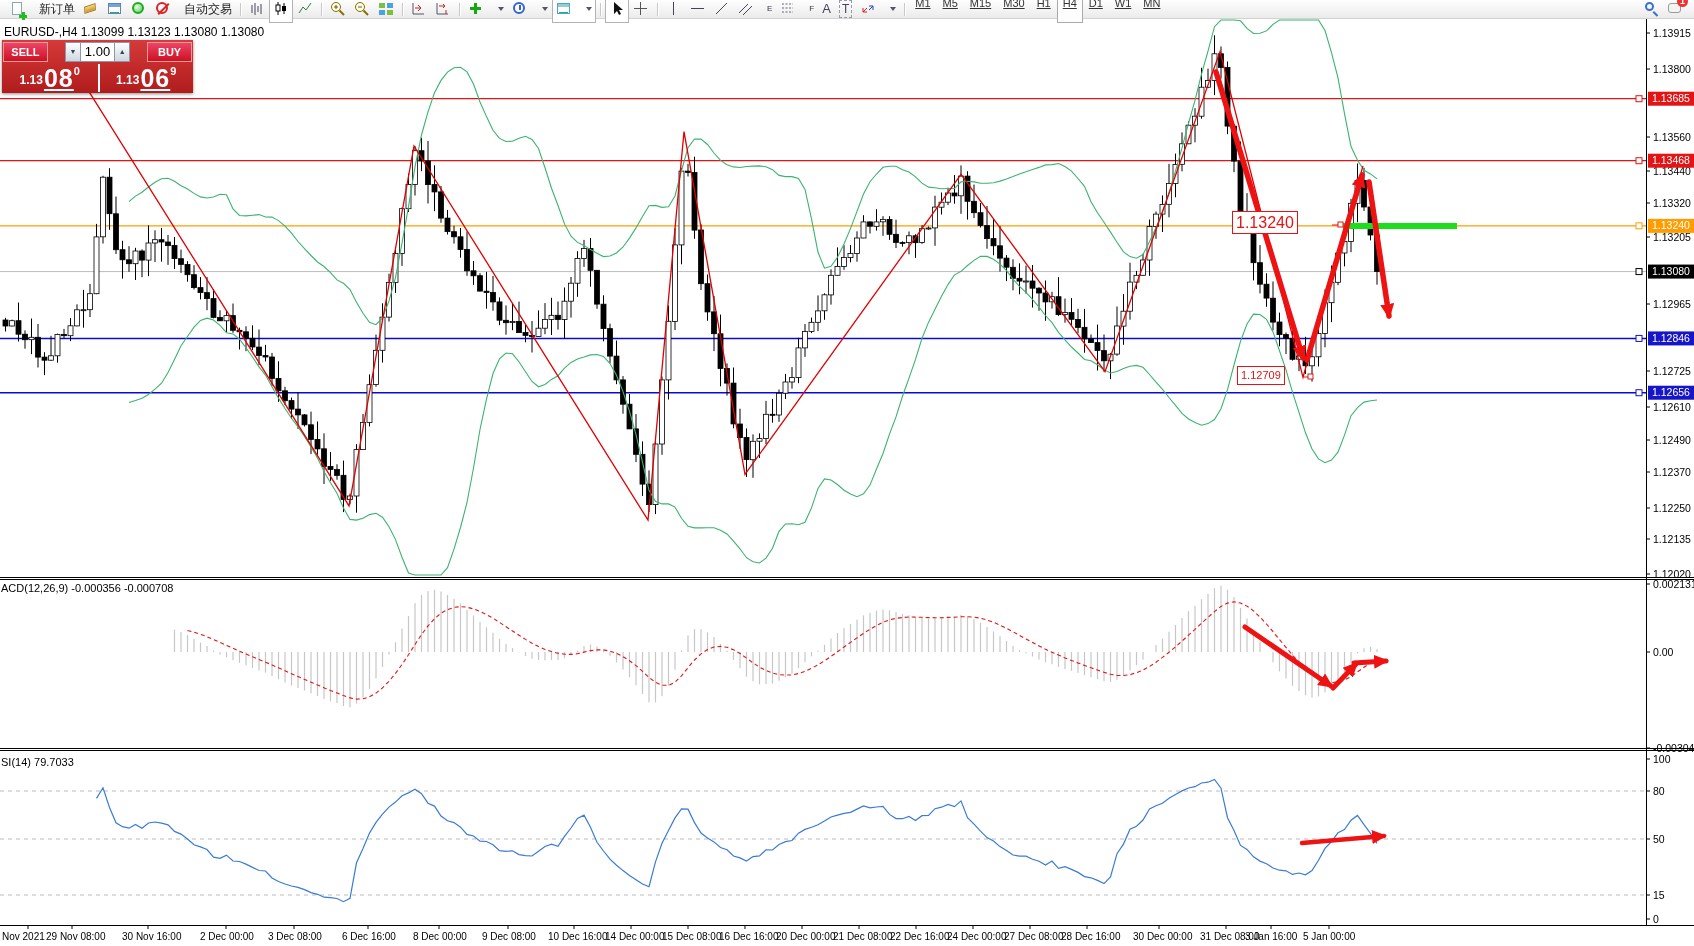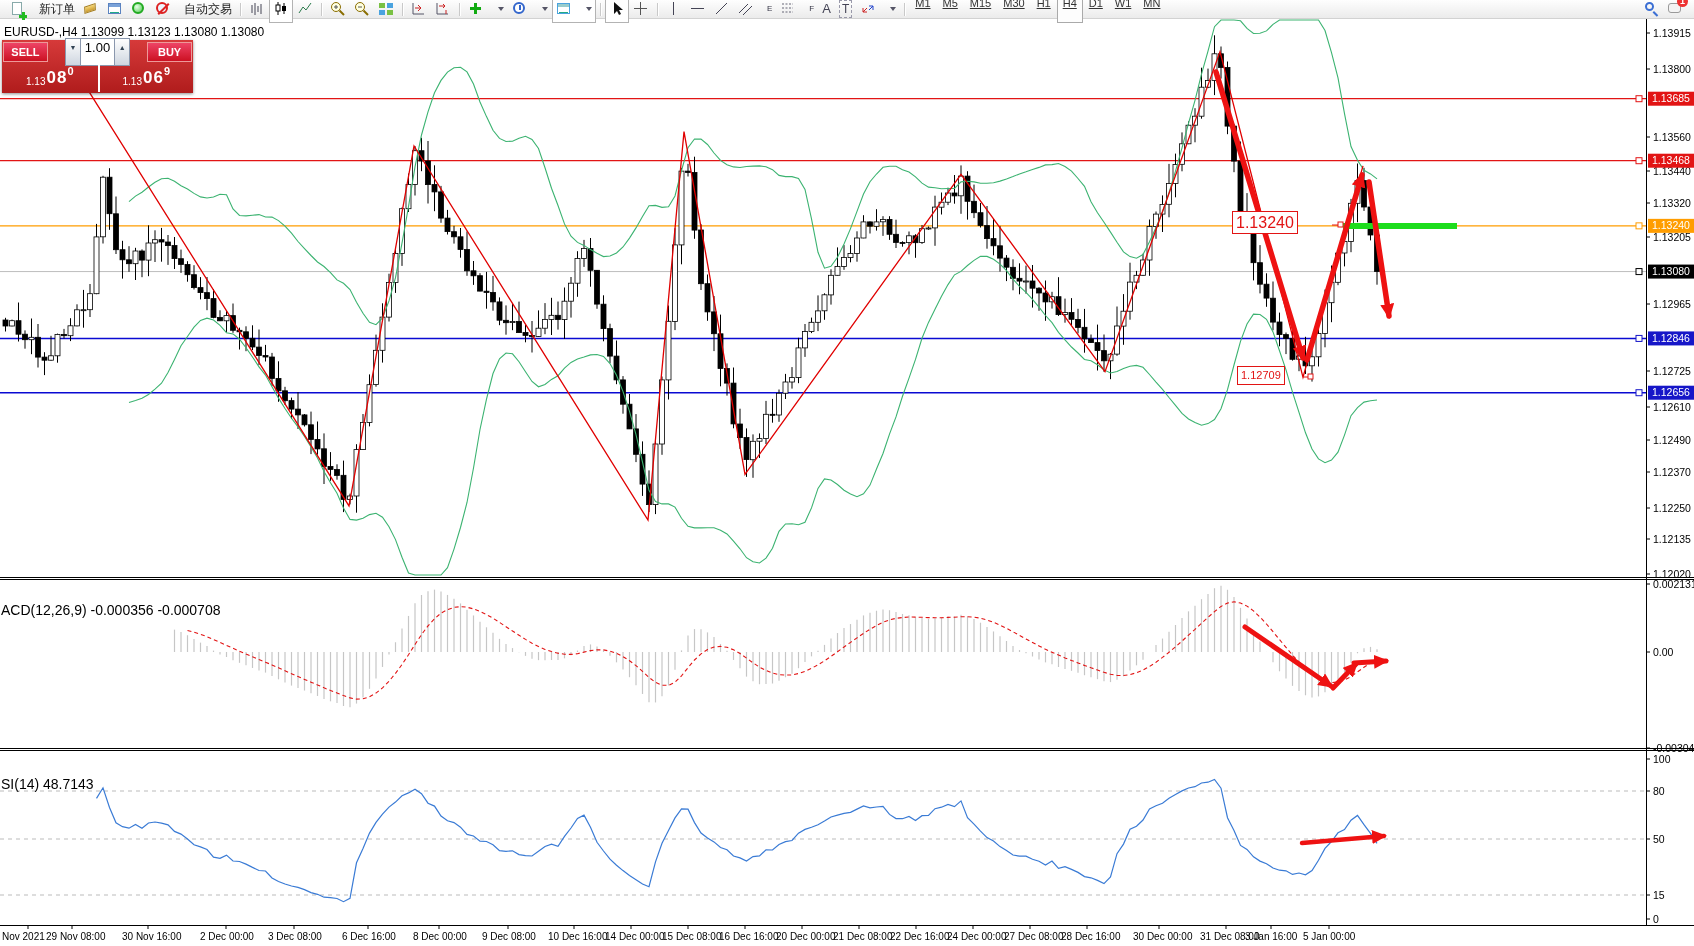--- a/index.html
+++ b/index.html
@@ -52,34 +52,34 @@
 
   
   .symhdr{position:absolute;left:4px;top:25px;font-size:12px;color:#000;z-index:6;}
 
   
   .ocp{position:absolute;left:2px;top:40px;width:191px;height:53px;z-index:10;color:#fff;
        background:linear-gradient(#d63a3a,#b01c1c);box-shadow:0 1px 3px rgba(0,0,0,.45);}
   .ocp-r1{display:flex;height:24px;align-items:center;padding:1px;}
   .obtn{width:54px;height:20px;line-height:18px;text-align:center;font-size:11px;font-weight:bold;color:#fff;
         background:linear-gradient(#e46,#c12);border:1px solid #e99;}
-  .vol{flex:1;display:flex;height:28px;margin:0 17px;}
+  .vol{flex:1;display:flex;height:20px;margin:0 17px;}
   .volbtn{width:16px;background:linear-gradient(#fefefe,#cfd6e0);border:1px solid #8a97ad;color:#345;
           font-size:7px;text-align:center;line-height:17px;}
   .volval{flex:1;background:#fff;color:#000;font-size:13px;text-align:right;padding:0 4px;line-height:18px;
           border-top:1px solid #8a97ad;border-bottom:1px solid #8a97ad;}
   .ocp-r2{display:flex;height:28px;}
   .half{width:50%;display:flex;align-items:flex-end;justify-content:center;padding-bottom:1px;}
   .half.buy{border-left:2px solid #fff;}
-  .psmall{font-size:10px;font-weight:normal;padding-bottom:4px;margin-right:1px;}
-  .pbig{font-size:17px;font-weight:bold;line-height:26px;letter-spacing:1px;}
+  .psmall{font-size:12px;font-weight:bold;padding-bottom:4px;margin-right:1px;}
+  .pbig{font-size:25px;font-weight:bold;line-height:26px;letter-spacing:1px;text-decoration:underline;}
   .psup{font-size:11px;font-weight:bold;align-self:flex-start;margin-top:1px;}
 
   
-  .paneLabel{position:absolute;left:1px;font-size:14px;color:#000;z-index:6;margin-top:20px;}
+  .paneLabel{position:absolute;left:1px;font-size:11px;color:#000;z-index:6;}
 
   
   .pbox{position:absolute;background:#fff;border:1px solid #e21414;color:#e21414;z-index:7;
         padding:0 3px;white-space:nowrap;}
   .pbox1{left:1232px;top:211px;font-size:16px;line-height:21px;}
   .pbox2{left:1237px;top:366px;font-size:11px;line-height:17px;}
 
   svg#cv{position:absolute;left:0;top:0;z-index:1;}
 </style>
 </head>
@@ -846,18 +846,18 @@
       </div>
       <div class="half buy">
         <span class="psmall">1.13</span>
         <span class="pbig">06</span>
         <span class="psup">9</span>
       </div>
     </div>
   </div>
 
   <div class="paneLabel" style="top:582px">ACD(12,26,9) -0.000356 -0.000708</div>
-  <div class="paneLabel" style="top:756px">SI(14) 48.7143</div>
+  <div class="paneLabel" style="top:756px">SI(14) 79.7033</div>
 
   <div class="pbox pbox1">1.13240</div>
   <div class="pbox pbox2">1.12709</div>
 
 </div>
 
 </body></html>

